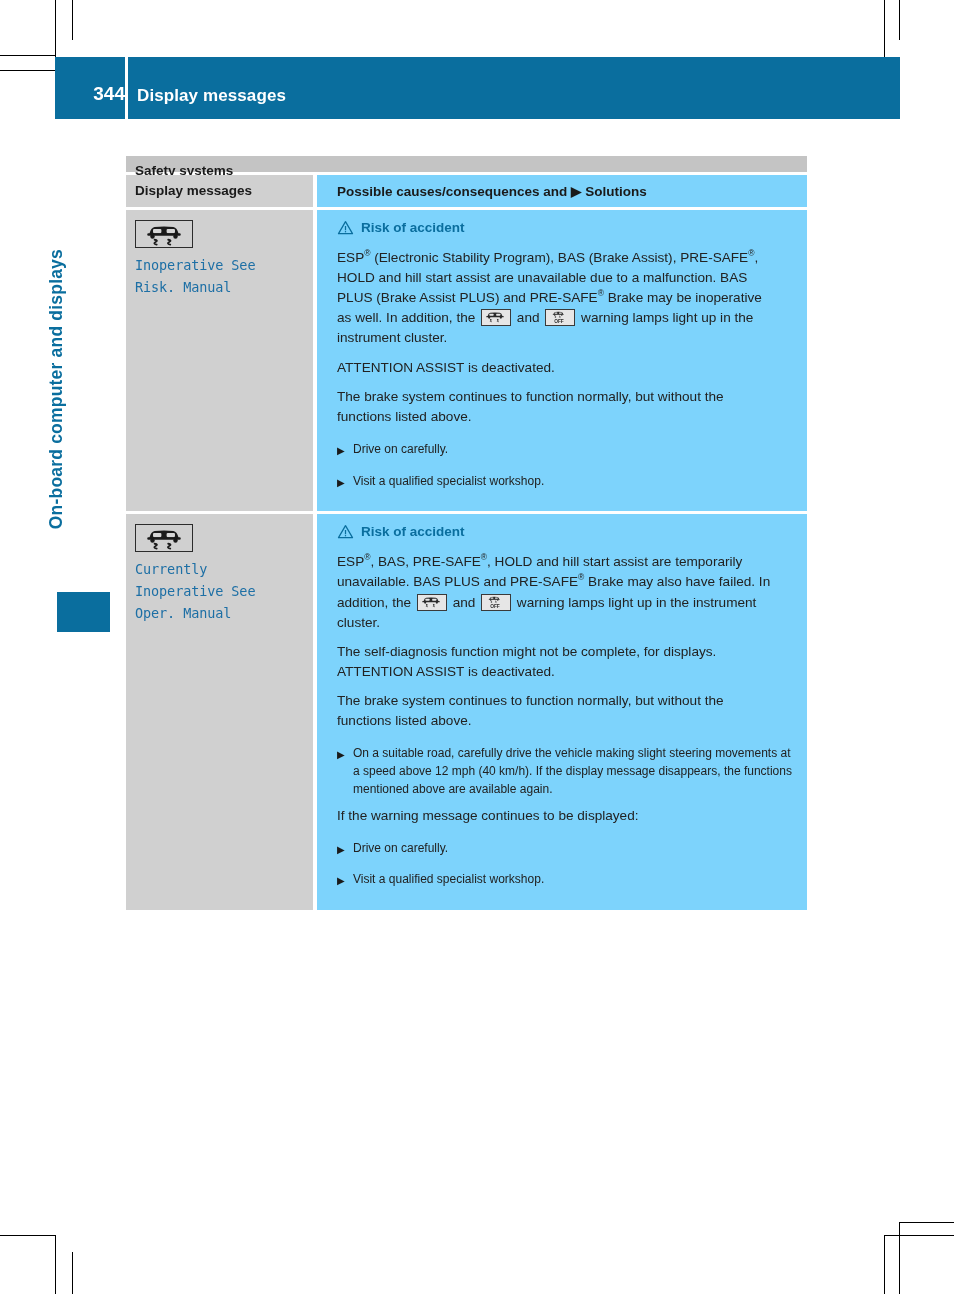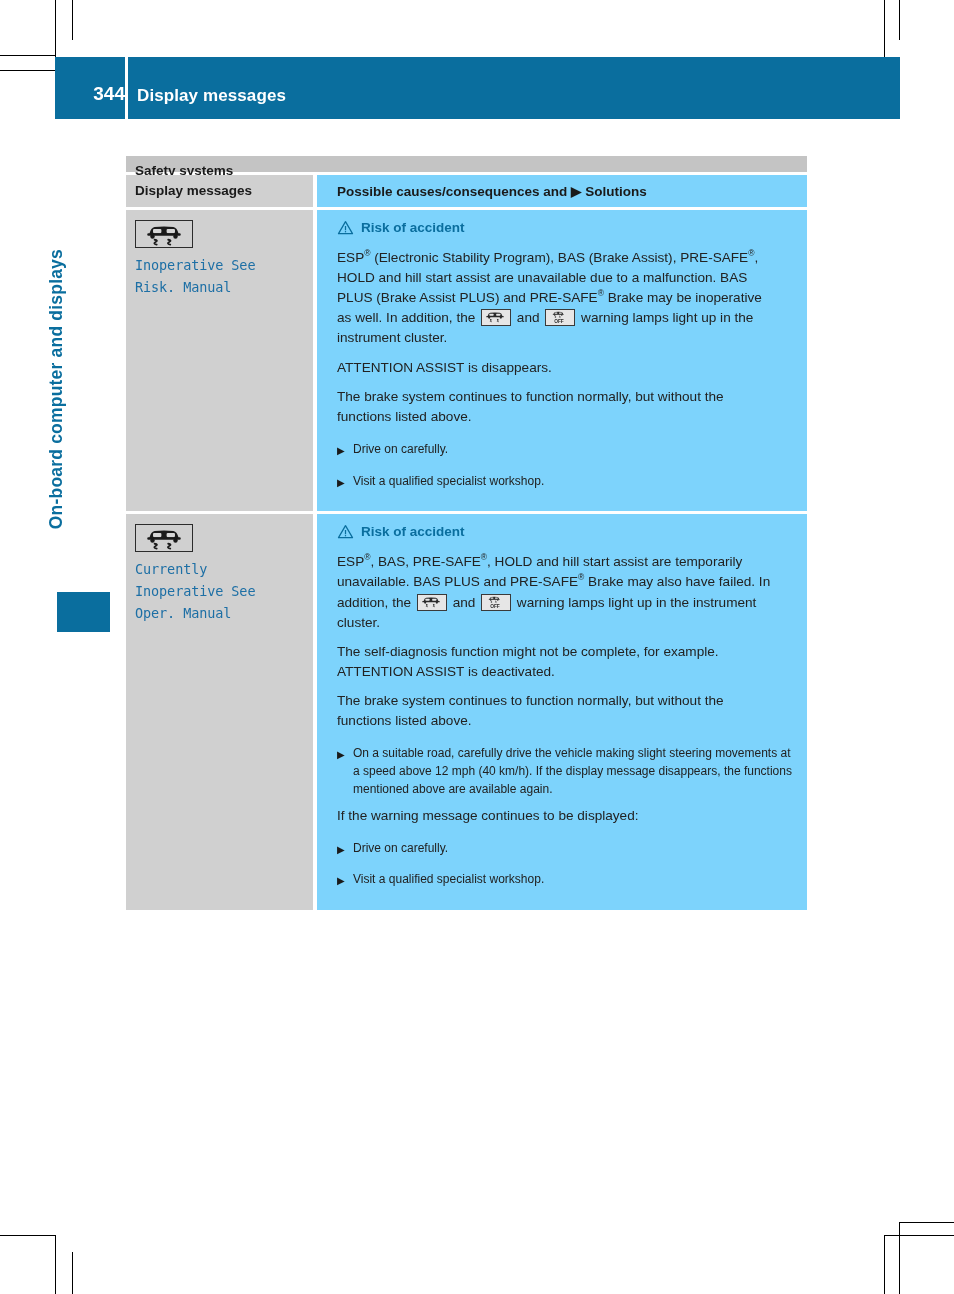--- a/index.html
+++ b/index.html
@@ -300,21 +300,21 @@
                   <rect x="17" y="7" width="6" height="2.9" rx="0.7" fill="#e6e6e6"></rect>
                   <rect x="27" y="7" width="6" height="2.9" rx="0.7" fill="#e6e6e6"></rect>
                   <rect x="12.5" y="10.4" width="25" height="1.8" rx="0.9" fill="#2b2b2b"></rect>
                   <circle cx="17" cy="12.7" r="1.7" fill="#2b2b2b"></circle>
                   <circle cx="33" cy="12.7" r="1.7" fill="#2b2b2b"></circle>
                   <path d="M18 15 q3 0.4 0.7 1.6 q-2.2 1.2 0.7 1.8" stroke="#2b2b2b" stroke-width="1.5" fill="none" stroke-linecap="round"></path>
                   <path d="M28 15 q3 0.4 0.7 1.6 q-2.2 1.2 0.7 1.8" stroke="#2b2b2b" stroke-width="1.5" fill="none" stroke-linecap="round"></path>
                 </g>
                 <text x="22" y="24.4" font-family="Liberation Sans, sans-serif" font-size="9" font-weight="bold" fill="#2b2b2b" text-anchor="middle">OFF</text>
               </svg></span> warning lamps light up in the instrument cluster.</div>
-          <div class="para">ATTENTION ASSIST is disappears.</div>
+          <div class="para">ATTENTION ASSIST is deactivated.</div>
           <div class="para">The brake system continues to function normally, but without the functions listed above.</div>
           <div class="bullet">Drive on carefully.</div>
           <div class="bullet">Visit a qualified specialist workshop.</div>
         </div>
       </div>
       <div class="gap"></div>
       <div class="row">
         <div class="col-left">
           <div class="msg-icon-box">
             <svg width="46" height="24" viewBox="0 0 44 22">
@@ -357,21 +357,21 @@
                   <rect x="17" y="7" width="6" height="2.9" rx="0.7" fill="#e6e6e6"></rect>
                   <rect x="27" y="7" width="6" height="2.9" rx="0.7" fill="#e6e6e6"></rect>
                   <rect x="12.5" y="10.4" width="25" height="1.8" rx="0.9" fill="#2b2b2b"></rect>
                   <circle cx="17" cy="12.7" r="1.7" fill="#2b2b2b"></circle>
                   <circle cx="33" cy="12.7" r="1.7" fill="#2b2b2b"></circle>
                   <path d="M18 15 q3 0.4 0.7 1.6 q-2.2 1.2 0.7 1.8" stroke="#2b2b2b" stroke-width="1.5" fill="none" stroke-linecap="round"></path>
                   <path d="M28 15 q3 0.4 0.7 1.6 q-2.2 1.2 0.7 1.8" stroke="#2b2b2b" stroke-width="1.5" fill="none" stroke-linecap="round"></path>
                 </g>
                 <text x="22" y="24.4" font-family="Liberation Sans, sans-serif" font-size="9" font-weight="bold" fill="#2b2b2b" text-anchor="middle">OFF</text>
               </svg></span> warning lamps light up in the instrument cluster.</div>
-          <div class="para">The self-diagnosis function might not be complete, for example. ATTENTION ASSIST is deactivated.</div>
+          <div class="para">The self-diagnosis function might not be complete, for displays. ATTENTION ASSIST is deactivated.</div>
           <div class="para">The brake system continues to function normally, but without the functions listed above.</div>
           <div class="bullet">On a suitable road, carefully drive the vehicle making slight steering movements at a speed above 12 mph (40 km/h). If the display message disappears, the functions mentioned above are available again.</div>
           <div class="para">If the warning message continues to be displayed:</div>
           <div class="bullet">Drive on carefully.</div>
           <div class="bullet">Visit a qualified specialist workshop.</div>
         </div>
       </div>
     </div>
 </div>
 

